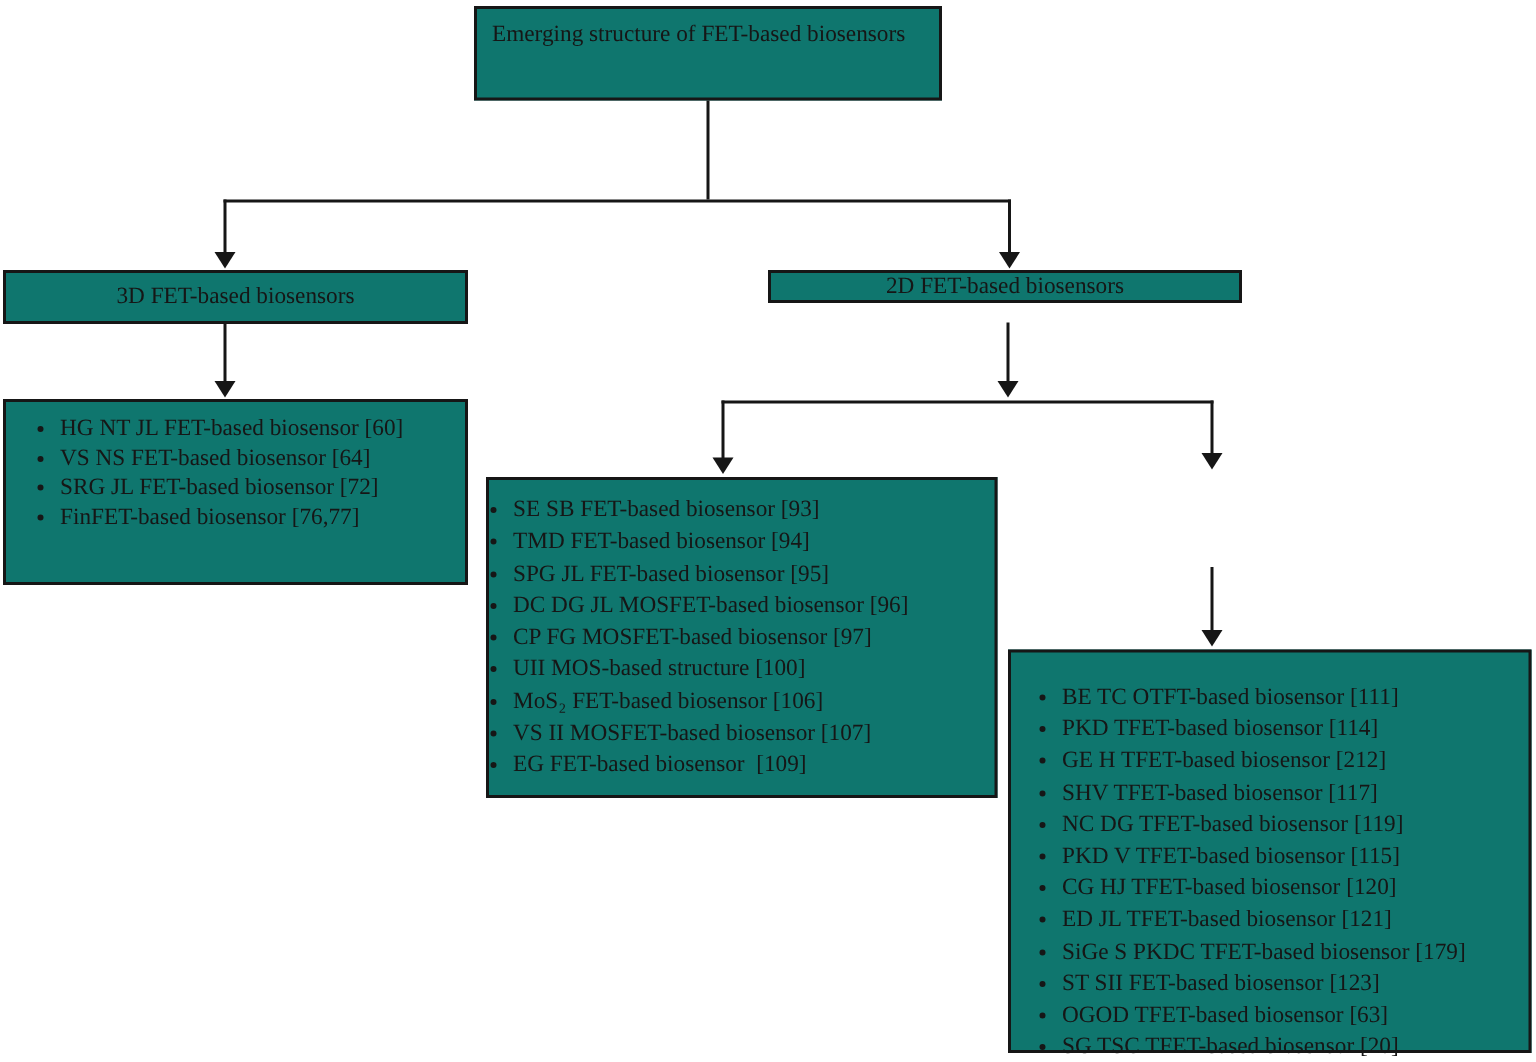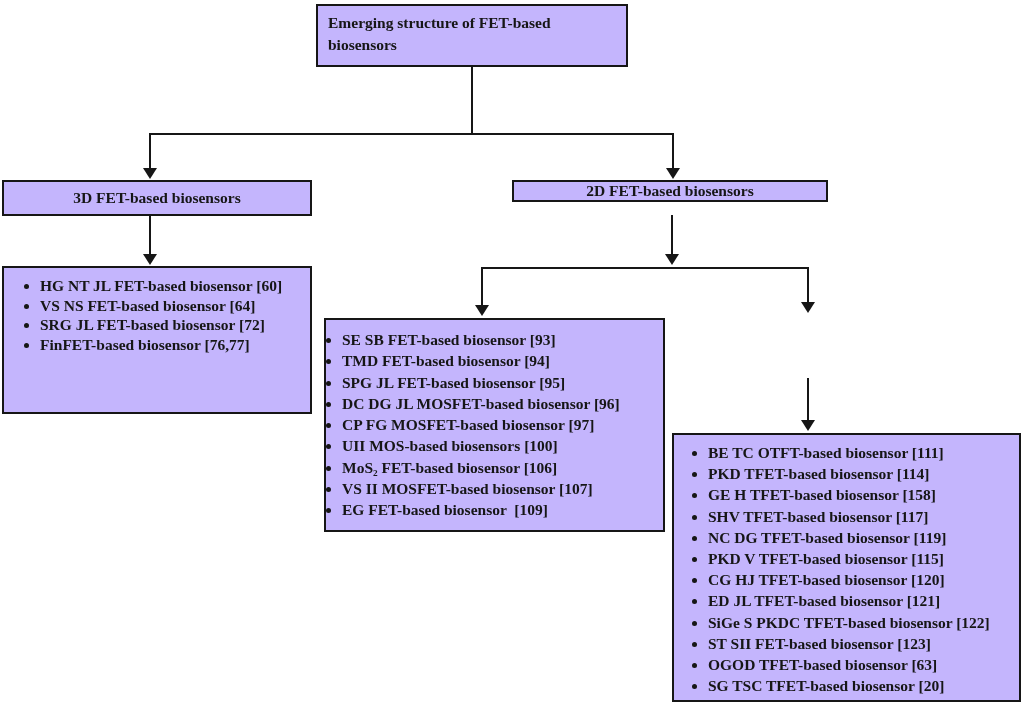--- a/index.html
+++ b/index.html
@@ -2,44 +2,44 @@
 <html><head>
 <meta charset="utf-8">
 <style>
   html, body { margin:0; padding:0; background:#ffffff; }
   .canvas {
     position:relative; width:1024px; height:708px; background:#ffffff;
     font-family:"Liberation Serif","DejaVu Serif",serif; color:#161616; overflow:hidden;
   }
   .box {
     position:absolute; box-sizing:border-box; border:2px solid #161616;
-    background:#c4b5fd; font-size:15.5px; line-height:20px;font-weight:bold;
+    background:#0f766e; font-size:15.5px; line-height:20px;
   }
   .box.center { display:flex; align-items:center; justify-content:center; text-align:center; }
   .box.topleft { padding:6px 10px; }
   .line { position:absolute; background:#161616; }
   .arrow-down {
     position:absolute; width:0; height:0;
     border-left:7px solid transparent; border-right:7px solid transparent;
     border-top:11px solid #161616;
   }
   ul.leaf { margin:0; list-style:disc outside; font-size:15.5px; }
   ul.leaf li { white-space:pre; }
   #box-root { left:316px; top:4px; width:312px; height:63px; line-height:21.5px; }
   #box-3d   { left:2px;   top:180px; width:310px; height:36px; }
   #box-2d   { left:512px; top:180px; width:316px; height:22px; }
-  #box-3d-leaf { left:2px; top:266px; width:310px; height:148px; }
+  #box-3d-leaf { left:2px; top:266px; width:310px; height:124px; }
   #box-3d-leaf ul { padding:8px 4px 0 36px; }
   #box-3d-leaf li { line-height:19.5px; }
   #box-mid-leaf { left:324px; top:318px; width:341px; height:214px; }
   #box-mid-leaf ul { padding:9px 2px 0 16px; }
   #box-mid-leaf li { line-height:21.3px; }
   #box-tunnel { left:672px; top:315px; width:350px; height:63px; }
   #box-tunnel-leaf { left:672px; top:433px; width:349px; height:269px; }
-  #box-tunnel-leaf ul { padding:7px 2px 0 34px; }
+  #box-tunnel-leaf ul { padding:19px 2px 0 34px; }
   #box-tunnel-leaf li { line-height:21.2px; }
 </style>
 </head>
 <body>
 
 <div class="canvas">
 
   <div class="box topleft" id="box-root">
     <span>Emerging structure of FET-based biosensors</span>
   </div>
@@ -61,39 +61,39 @@
       </ul>
   </div>
 
   <div class="box" id="box-mid-leaf">
     <ul class="leaf">
         <li>SE SB FET-based biosensor [93]</li>
         <li>TMD FET-based biosensor [94]</li>
         <li>SPG JL FET-based biosensor [95]</li>
         <li>DC DG JL MOSFET-based biosensor [96]</li>
         <li>CP FG MOSFET-based biosensor [97]</li>
-        <li>UII MOS-based biosensors [100]</li>
+        <li>UII MOS-based structure [100]</li>
         <li>MoS₂ FET-based biosensor [106]</li>
         <li>VS II MOSFET-based biosensor [107]</li>
         <li>EG FET-based biosensor  [109]</li>
       </ul>
   </div>
 
 
   <div class="box" id="box-tunnel-leaf">
     <ul class="leaf">
         <li>BE TC OTFT-based biosensor [111]</li>
         <li>PKD TFET-based biosensor [114]</li>
-        <li>GE H TFET-based biosensor [158]</li>
+        <li>GE H TFET-based biosensor [212]</li>
         <li>SHV TFET-based biosensor [117]</li>
         <li>NC DG TFET-based biosensor [119]</li>
         <li>PKD V TFET-based biosensor [115]</li>
         <li>CG HJ TFET-based biosensor [120]</li>
         <li>ED JL TFET-based biosensor [121]</li>
-        <li>SiGe S PKDC TFET-based biosensor [122]</li>
+        <li>SiGe S PKDC TFET-based biosensor [179]</li>
         <li>ST SII FET-based biosensor [123]</li>
         <li>OGOD TFET-based biosensor [63]</li>
         <li>SG TSC TFET-based biosensor [20]</li>
       </ul>
   </div>
 
   <div class="line" style="left:471px; top:67px;  width:2px;   height:66px;"></div>
   <div class="line" style="left:149px; top:133px; width:525px; height:2px;"></div>
   <div class="line" style="left:149px; top:133px; width:2px;   height:36px;"></div>
   <div class="arrow-down" style="left:143px; top:168px;"></div>

